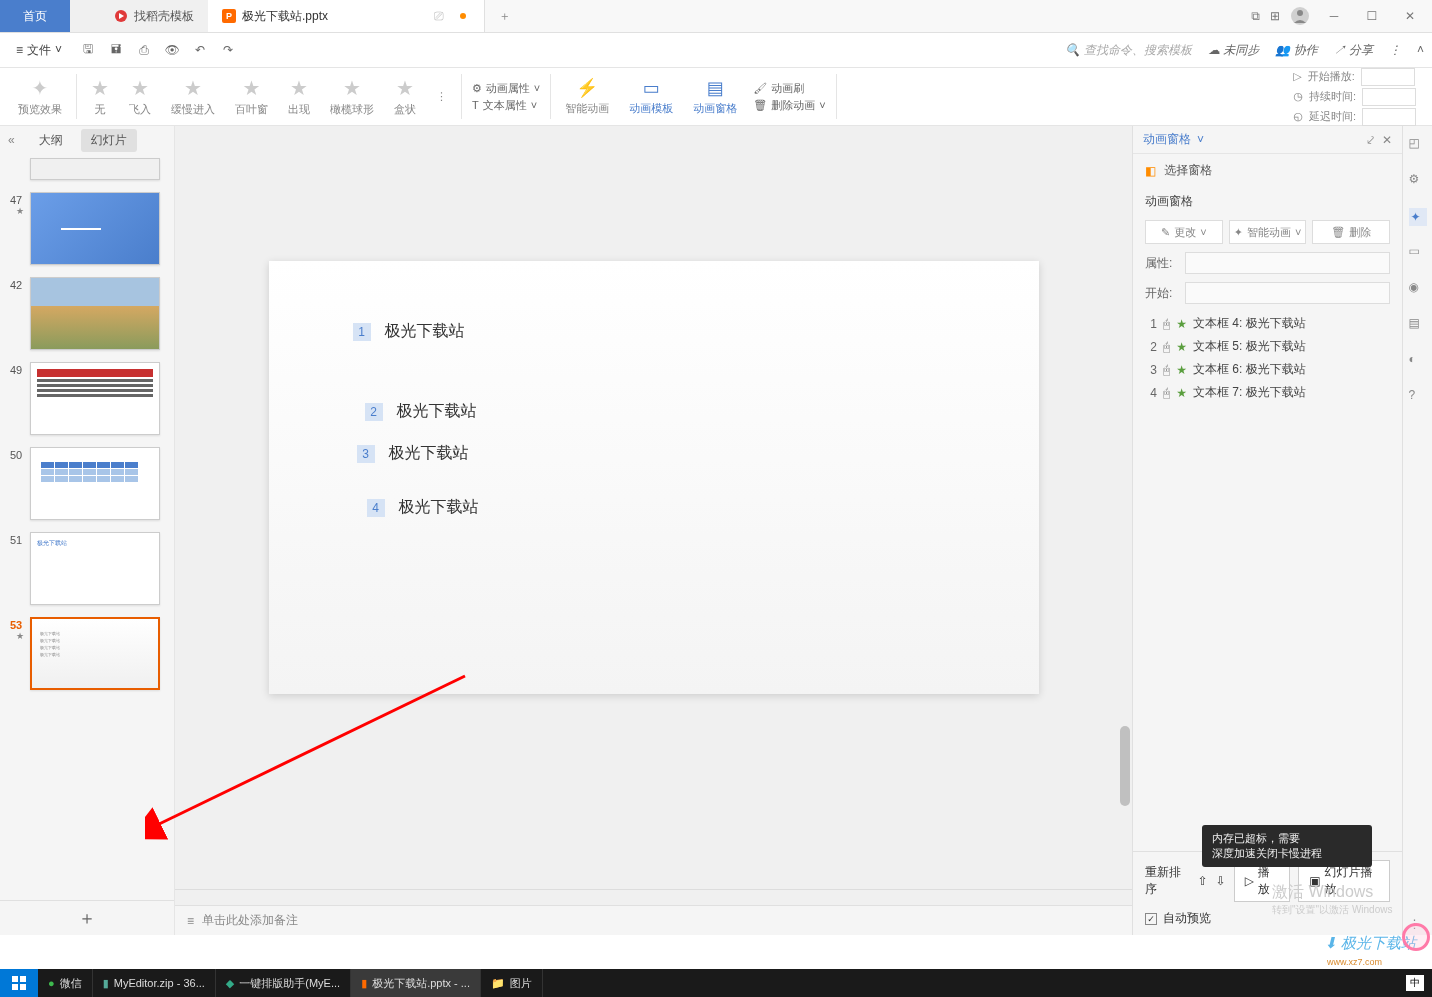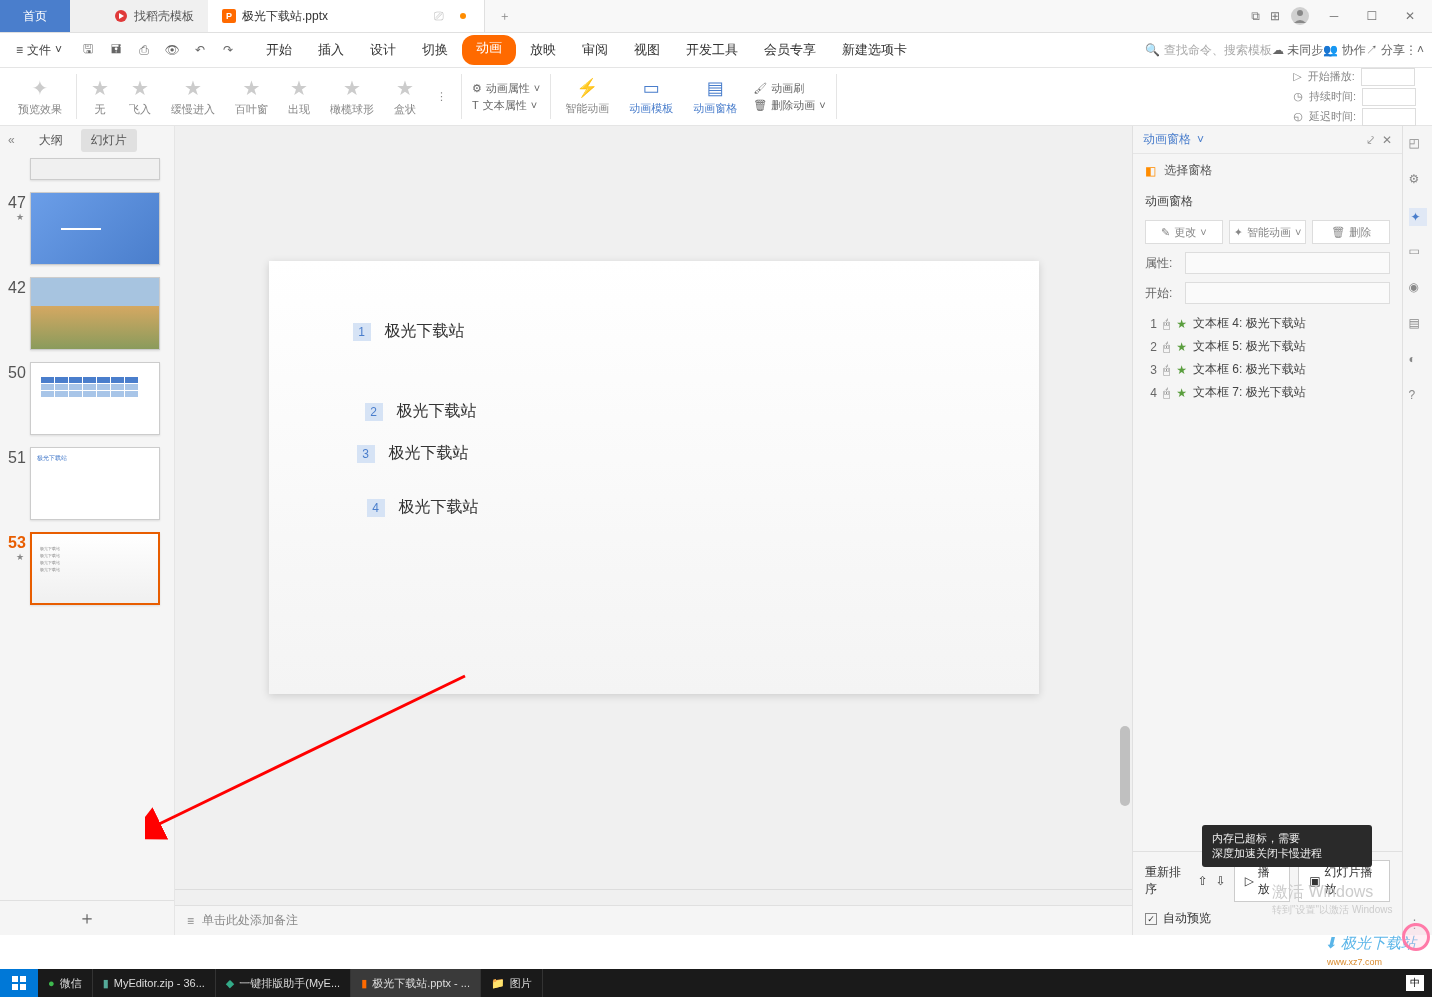--- a/index.html
+++ b/index.html
@@ -18,21 +18,21 @@
 .win-btn { width: 28px; height: 28px; display: flex; align-items: center; justify-content: center; }
 
 
 .menubar { height: 35px; background: #fff; display: flex; align-items: center; padding: 0 8px; gap: 2px; border-bottom: 1px solid #e5e5e5; }
 .file-menu { display: flex; align-items: center; gap: 4px; padding: 4px 8px; color: #444; }
 .menu-icons { display: flex; gap: 4px; margin-left: 4px; }
 .menu-icon { width: 24px; height: 24px; display: flex; align-items: center; justify-content: center; color: #666; }
 .menu-tabs { display: flex; margin-left: 12px; gap: 2px; }
 .menu-tab { padding: 6px 12px; color: #333; font-size: 13px; }
 .menu-tab.active { background: #ff6a00; color: #fff; border-radius: 12px; padding: 4px 14px; }
-.menubar-right { margin-left: auto; display: flex; align-items: center; gap: 0; color: #666; font-size: 12px; }
+.menubar-right { margin-left: auto; display: flex; align-items: center; gap: 16px; color: #666; font-size: 12px; font-style: italic; }
 .search-box { color: #aaa; font-size: 12px; }
 
 
 .ribbon { height: 58px; background: #fff; display: flex; align-items: center; padding: 0 8px; border-bottom: 1px solid #e5e5e5; }
 .ribbon-group { display: flex; flex-direction: column; align-items: center; padding: 2px 10px; color: #888; font-size: 11px; gap: 2px; }
 .ribbon-group.blue { color: #4a7ecc; }
 .ribbon-sep { width: 1px; height: 45px; background: #e5e5e5; margin: 0 4px; }
 .ribbon-star { color: #ccc; font-size: 20px; }
 .ribbon-small { display: flex; flex-direction: column; gap: 2px; font-size: 11px; padding: 2px 6px; color: #666; }
 .ribbon-small-item { display: flex; align-items: center; gap: 4px; }
@@ -44,21 +44,21 @@
 .main { display: flex; height: calc(100% - 33px - 35px - 58px - 62px); }
 
 
 .sidebar { width: 175px; background: #f5f5f5; border-right: 1px solid #e5e5e5; display: flex; flex-direction: column; }
 .sidebar-tabs { display: flex; align-items: center; height: 28px; padding: 4px 8px; gap: 8px; }
 .sidebar-tab { padding: 3px 10px; font-size: 12px; color: #555; }
 .sidebar-tab.active { background: #e0e0e0; border-radius: 3px; }
 .collapse-btn { color: #888; margin-right: 6px; }
 .thumbnails { flex: 1; overflow: hidden; padding: 4px 8px; }
 .thumb-row { display: flex; align-items: flex-start; gap: 6px; margin-bottom: 12px; }
-.thumb-num { width: 16px; text-align: right; font-size: 16px; color: #555; padding-top: 2px; }
+.thumb-num { width: 16px; text-align: center; font-size: 11px; color: #555; padding-top: 2px; }
 .thumb-num.sel { color: #e85d00; font-weight: bold; }
 .thumb-star { font-size: 9px; color: #888; }
 .thumb { width: 130px; height: 73px; background: #fff; border: 1px solid #ccc; box-shadow: 0 1px 2px rgba(0,0,0,0.1); position: relative; overflow: hidden; }
 .thumb.selected { border: 2px solid #e85d00; }
 .thumb.partial { height: 22px; background: #f0f0f0; }
 .thumb.blue-grad { background: linear-gradient(135deg, #6b9ee8, #4a7ecc); }
 .thumb.blue-grad .line { position: absolute; top: 35px; left: 30px; width: 40px; height: 2px; background: #fff; }
 .thumb.landscape { background: linear-gradient(to bottom, #a7c4e0 40%, #d4a862 40%, #8a9b5c); }
 .thumb.table .t-header { height: 8px; background: #c73030; margin: 6px 6px 2px; }
 .thumb.table .t-row { height: 3px; background: #666; margin: 2px 6px; }
@@ -171,33 +171,20 @@
 <div class="menubar">
   <div class="file-menu">≡ <span>文件</span> ˅</div>
   <div class="menu-icons">
     <div class="menu-icon">🖫</div>
     <div class="menu-icon">🖬</div>
     <div class="menu-icon">⎙</div>
     <div class="menu-icon">👁</div>
     <div class="menu-icon">↶</div>
     <div class="menu-icon">↷</div>
   </div>
-  <div class="menu-tabs">
-    <div class="menu-tab">开始</div>
-    <div class="menu-tab">插入</div>
-    <div class="menu-tab">设计</div>
-    <div class="menu-tab">切换</div>
-    <div class="menu-tab active">动画</div>
-    <div class="menu-tab">放映</div>
-    <div class="menu-tab">审阅</div>
-    <div class="menu-tab">视图</div>
-    <div class="menu-tab">开发工具</div>
-    <div class="menu-tab">会员专享</div>
-    <div class="menu-tab">新建选项卡</div>
-  </div>
   <div class="menubar-right">
     <span class="search-box">🔍 <span>查找命令、搜索模板</span></span>
     <span>☁ <span>未同步</span></span>
     <span>👥 <span>协作</span></span>
     <span>↗ <span>分享</span></span>
     <span>⋮</span>
     <span>˄</span>
   </div>
 </div>
 
@@ -296,20 +283,30 @@
             <div class="thumb-num">47</div>
             <div class="thumb-star">★</div>
           </div>
           <div class="thumb blue-grad">
             <div class="line"></div>
           </div>
         </div>
       <div class="thumb-row">
           <div class="thumb-num">42</div>
           <div class="thumb landscape"></div>
+        </div>
+      <div class="thumb-row">
+          <div class="thumb-num">49</div>
+          <div class="thumb table">
+            <div class="t-header"></div>
+            <div class="t-row"></div>
+            <div class="t-row"></div>
+            <div class="t-row"></div>
+            <div class="t-row"></div>
+          </div>
         </div>
       <div class="thumb-row">
           <div class="thumb-num">50</div>
           <div class="thumb grid">
             <div class="g-row">
               <div class="g-cell h"></div>
               <div class="g-cell h"></div>
               <div class="g-cell h"></div>
               <div class="g-cell h"></div>
               <div class="g-cell h"></div>

